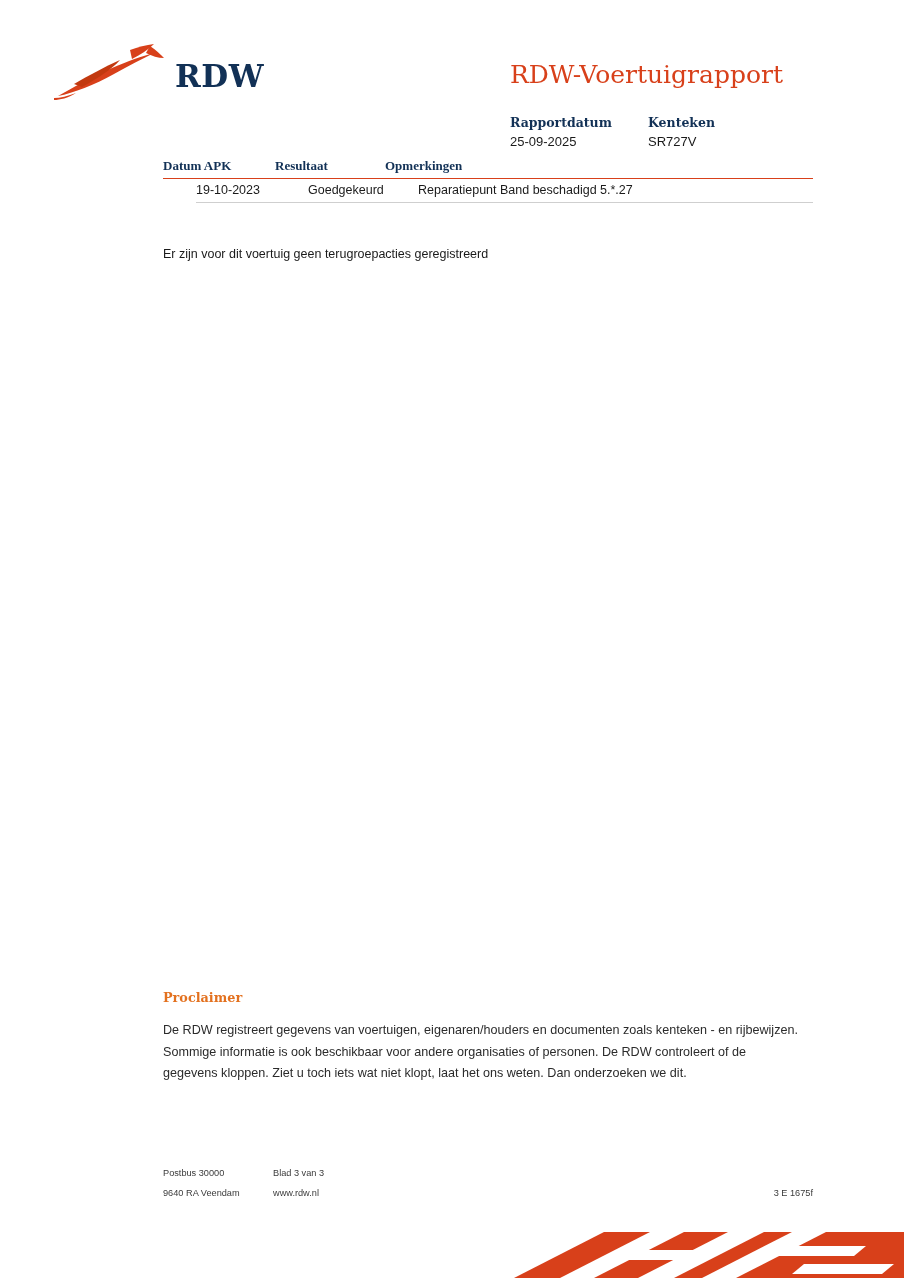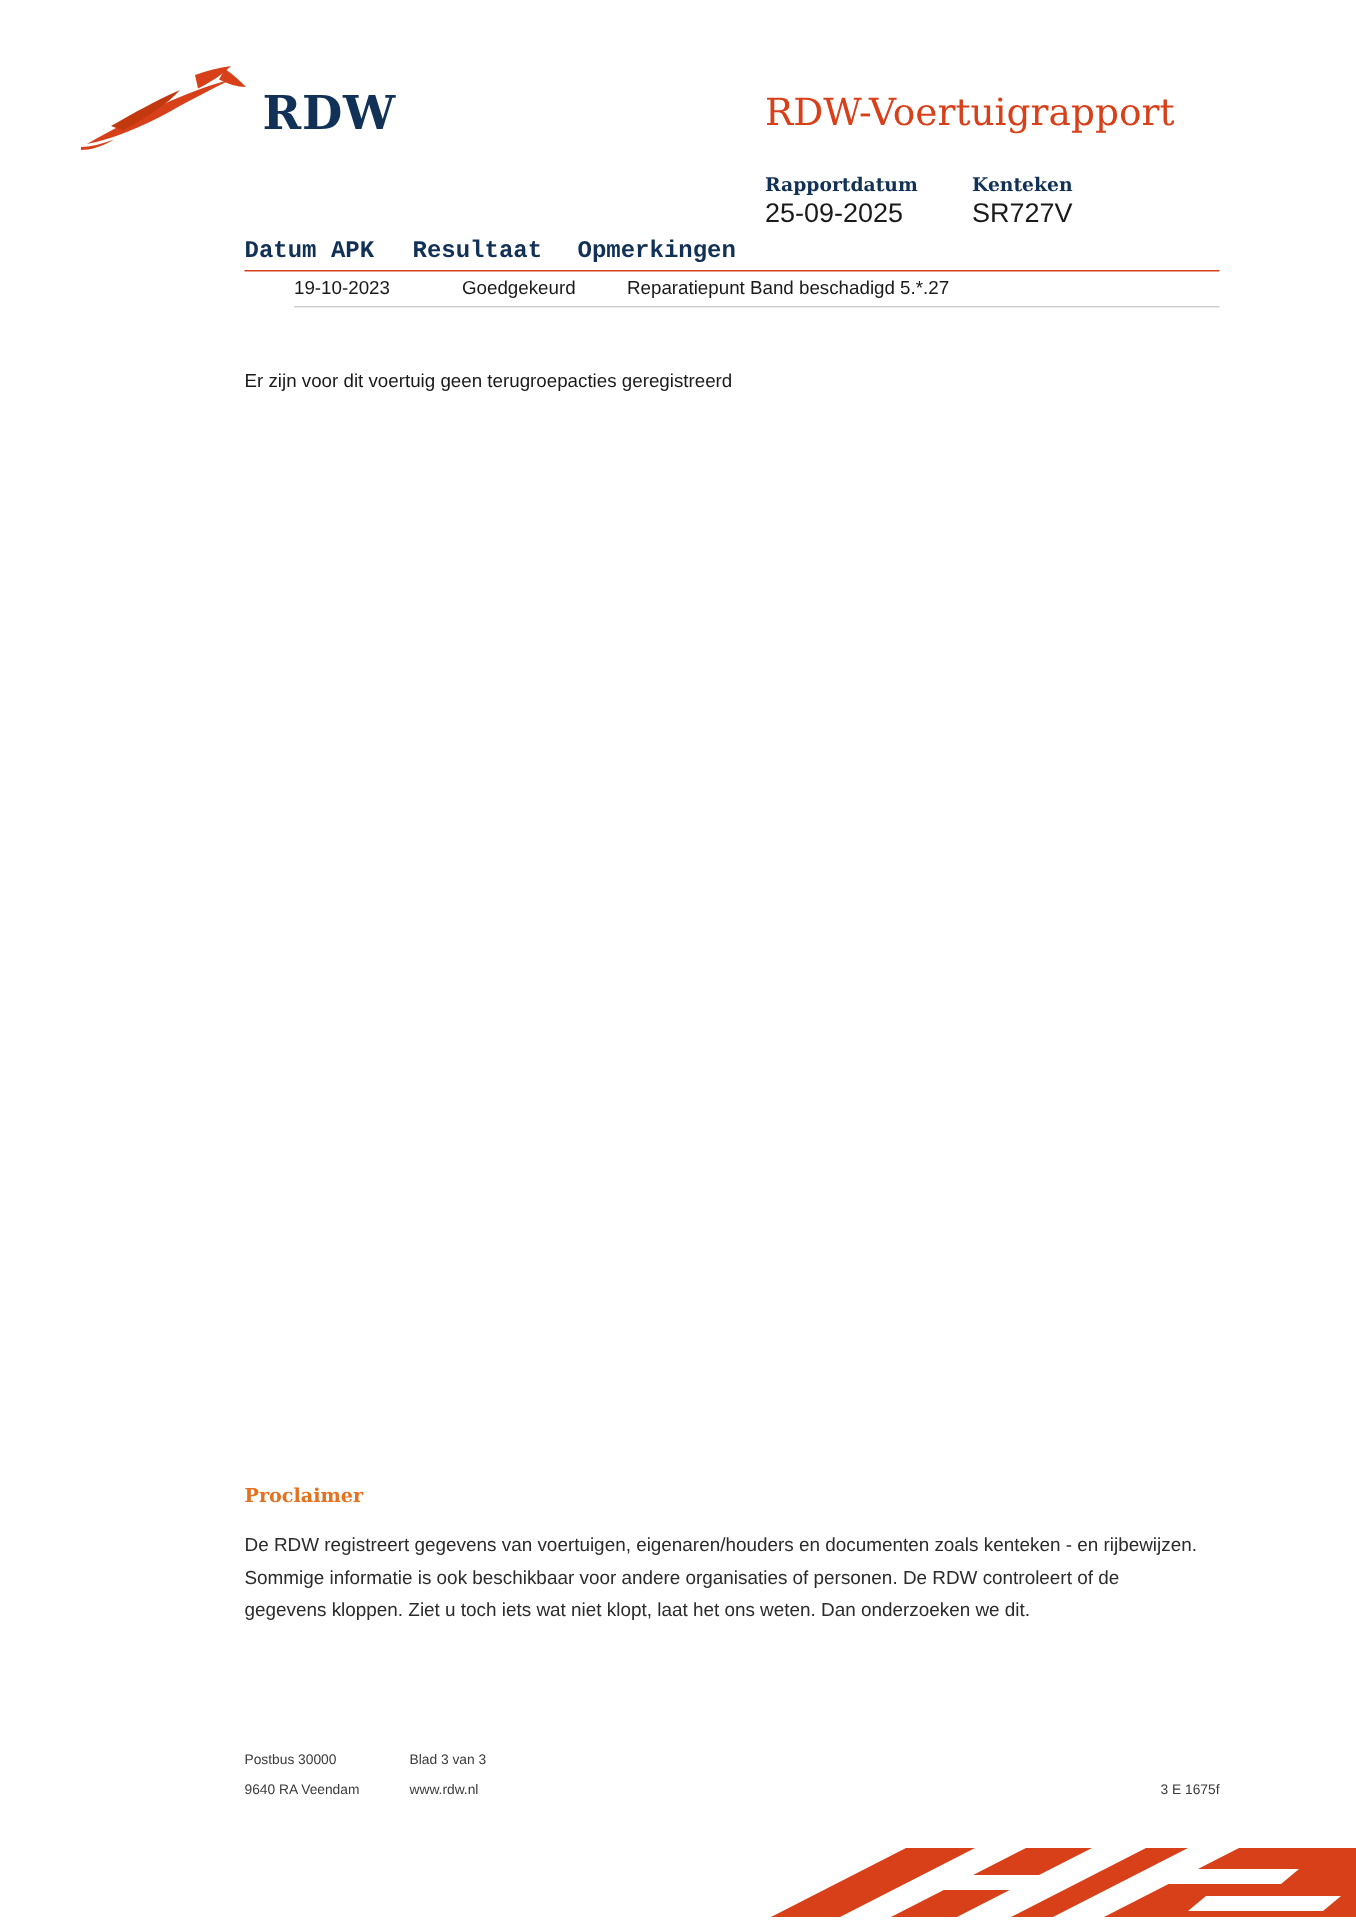--- a/index.html
+++ b/index.html
@@ -70,41 +70,41 @@
     width: 138px;
   }
   .meta-label {
     font-family: "DejaVu Serif", serif;
     font-weight: bold;
     font-size: 12.5px;
     color: #123156;
     line-height: 18px;
   }
   .meta-value {
-    font-size: 18px;
+    font-size: 13px;
     color: #1a1a1a;
     line-height: 20px;
   }
 
   
   .apk-table {
     position: absolute;
     left: 163px;
     top: 158px;
     width: 650px;
   }
   .apk-head {
     display: flex;
     border-bottom: 1.3px solid #d8401a;
     padding-bottom: 4px;
   }
   .apk-head div {
-    font-family: Liberation Mono, monospace;
-    font-weight: bold;
-    font-size: 16px;
+    font-family: Liberation Serif, serif;
+    font-weight: bold;
+    font-size: 13px;
     color: #123156;
   }
   .apk-row {
     display: flex;
     border-bottom: 1px solid #cfcfcf;
     padding-top: 4px;
     padding-bottom: 5px;
     margin-left: 33px;
   }
   .apk-row div {

